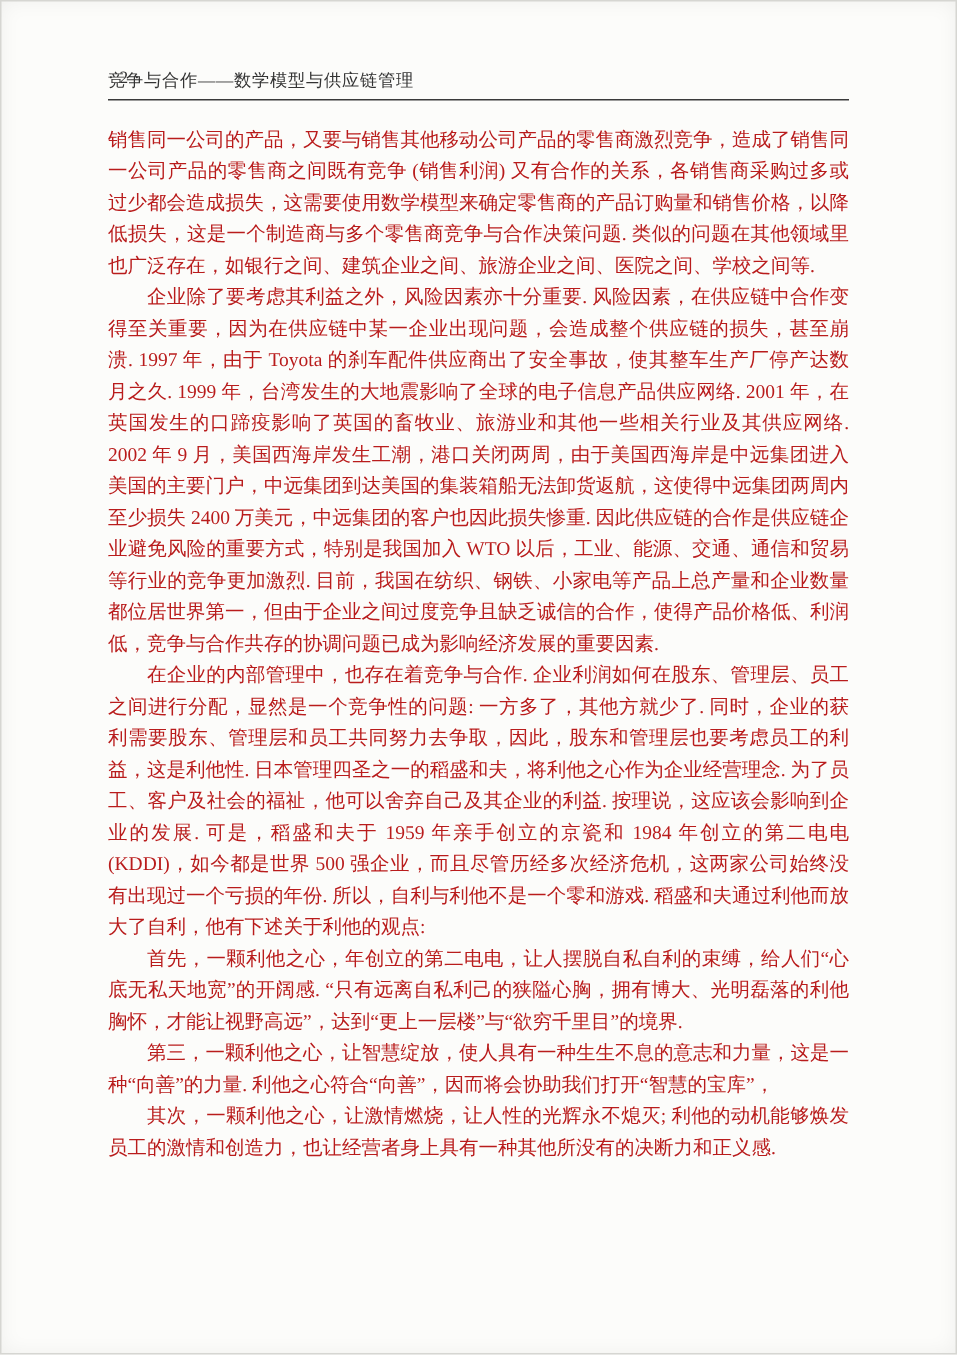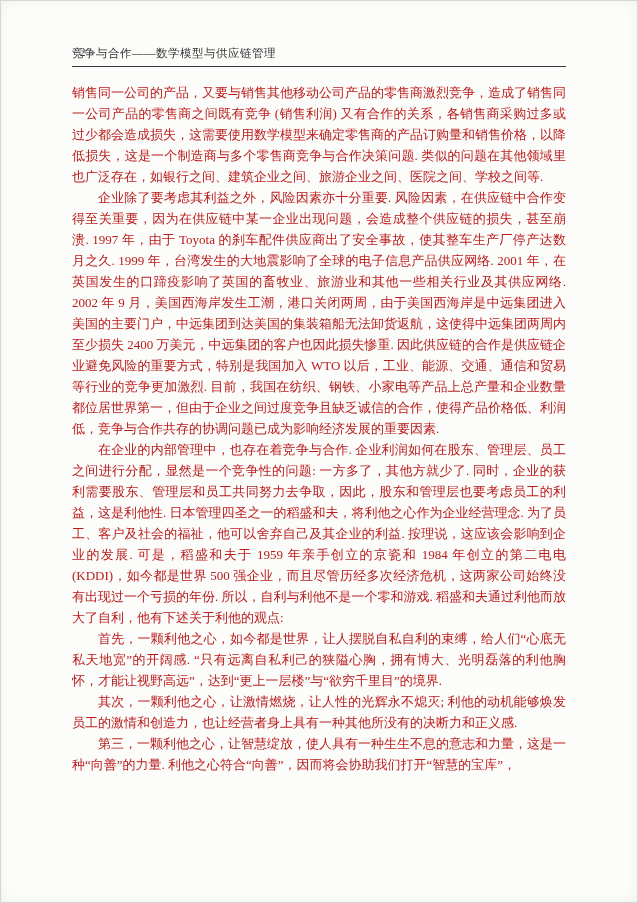--- a/index.html
+++ b/index.html
@@ -73,18 +73,18 @@
     <span class="page-num">· 2 ·</span>
     <span class="header-title">竞争与合作——数学模型与供应链管理</span>
   </header>
 
   <div class="header-rule"></div>
 
   <main class="body-text">
     <p class="para no-indent">销售同一公司的产品，又要与销售其他移动公司产品的零售商激烈竞争，造成了销售同一公司产品的零售商之间既有竞争 (销售利润) 又有合作的关系，各销售商采购过多或过少都会造成损失，这需要使用数学模型来确定零售商的产品订购量和销售价格，以降低损失，这是一个制造商与多个零售商竞争与合作决策问题. 类似的问题在其他领域里也广泛存在，如银行之间、建筑企业之间、旅游企业之间、医院之间、学校之间等.</p>
     <p class="para">企业除了要考虑其利益之外，风险因素亦十分重要. 风险因素，在供应链中合作变得至关重要，因为在供应链中某一企业出现问题，会造成整个供应链的损失，甚至崩溃. 1997 年，由于 Toyota 的刹车配件供应商出了安全事故，使其整车生产厂停产达数月之久. 1999 年，台湾发生的大地震影响了全球的电子信息产品供应网络. 2001 年，在英国发生的口蹄疫影响了英国的畜牧业、旅游业和其他一些相关行业及其供应网络. 2002 年 9 月，美国西海岸发生工潮，港口关闭两周，由于美国西海岸是中远集团进入美国的主要门户，中远集团到达美国的集装箱船无法卸货返航，这使得中远集团两周内至少损失 2400 万美元，中远集团的客户也因此损失惨重. 因此供应链的合作是供应链企业避免风险的重要方式，特别是我国加入 WTO 以后，工业、能源、交通、通信和贸易等行业的竞争更加激烈. 目前，我国在纺织、钢铁、小家电等产品上总产量和企业数量都位居世界第一，但由于企业之间过度竞争且缺乏诚信的合作，使得产品价格低、利润低，竞争与合作共存的协调问题已成为影响经济发展的重要因素.</p>
     <p class="para">在企业的内部管理中，也存在着竞争与合作. 企业利润如何在股东、管理层、员工之间进行分配，显然是一个竞争性的问题: 一方多了，其他方就少了. 同时，企业的获利需要股东、管理层和员工共同努力去争取，因此，股东和管理层也要考虑员工的利益，这是利他性. 日本管理四圣之一的稻盛和夫，将利他之心作为企业经营理念. 为了员工、客户及社会的福祉，他可以舍弃自己及其企业的利益. 按理说，这应该会影响到企业的发展. 可是，稻盛和夫于 1959 年亲手创立的京瓷和 1984 年创立的第二电电 (KDDI)，如今都是世界 500 强企业，而且尽管历经多次经济危机，这两家公司始终没有出现过一个亏损的年份. 所以，自利与利他不是一个零和游戏. 稻盛和夫通过利他而放大了自利，他有下述关于利他的观点:</p>
-    <p class="para">首先，一颗利他之心，如今都是世界，让人摆脱自私自利的束缚，给人们“心底无私天地宽”的开阔感. “只有远离自私利己的狭隘心胸，拥有博大、光明磊落的利他胸怀，才能让视野高远”，达到“更上一层楼”与“欲穷千里目”的境界.</p>
+    <p class="para">首先，一颗利他之心，年创立的第二电电，让人摆脱自私自利的束缚，给人们“心底无私天地宽”的开阔感. “只有远离自私利己的狭隘心胸，拥有博大、光明磊落的利他胸怀，才能让视野高远”，达到“更上一层楼”与“欲穷千里目”的境界.</p>
+    <p class="para">第三，一颗利他之心，让智慧绽放，使人具有一种生生不息的意志和力量，这是一种“向善”的力量. 利他之心符合“向善”，因而将会协助我们打开“智慧的宝库”，</p>
     <p class="para">其次，一颗利他之心，让激情燃烧，让人性的光辉永不熄灭; 利他的动机能够焕发员工的激情和创造力，也让经营者身上具有一种其他所没有的决断力和正义感.</p>
-    <p class="para">第三，一颗利他之心，让智慧绽放，使人具有一种生生不息的意志和力量，这是一种“向善”的力量. 利他之心符合“向善”，因而将会协助我们打开“智慧的宝库”，</p>
   </main>
 
 </div>
 
 </body></html>

